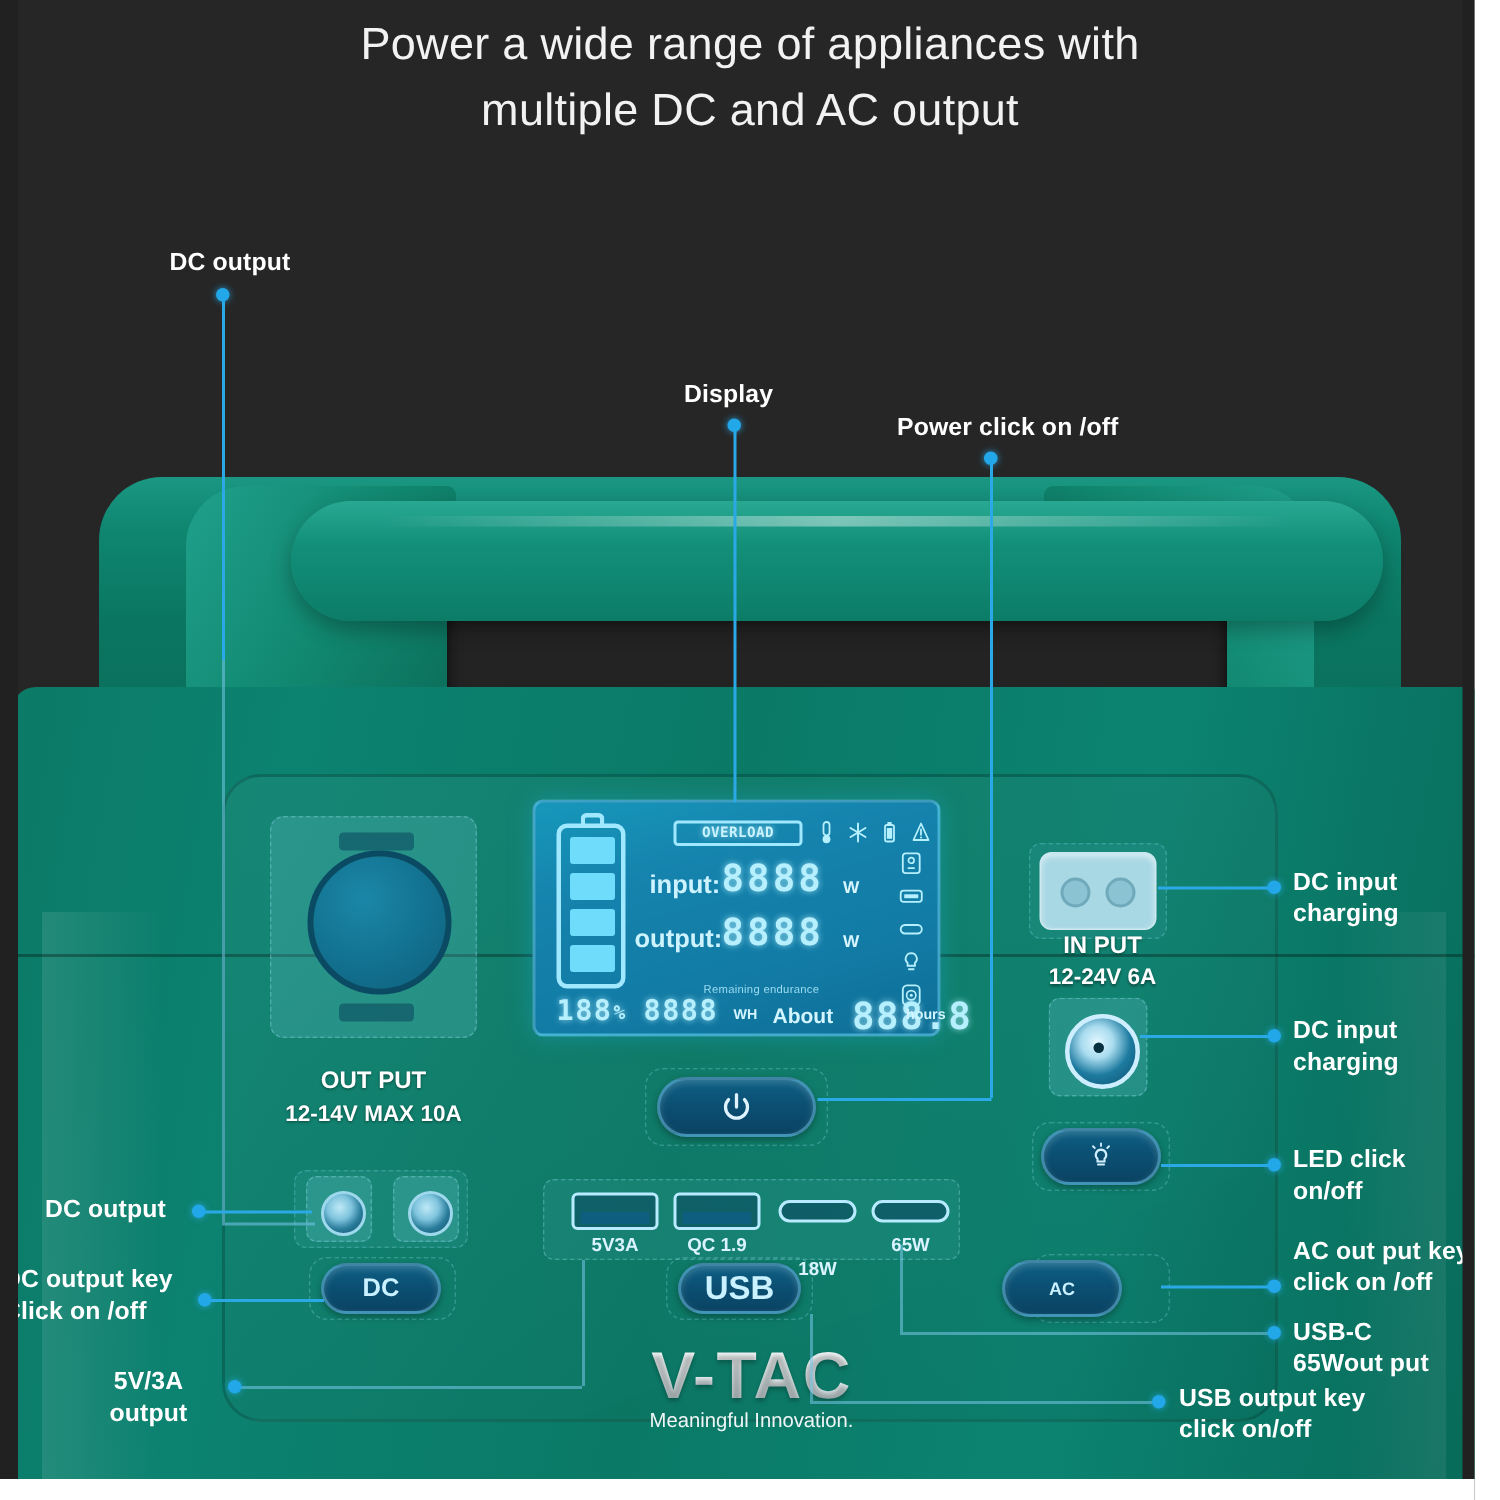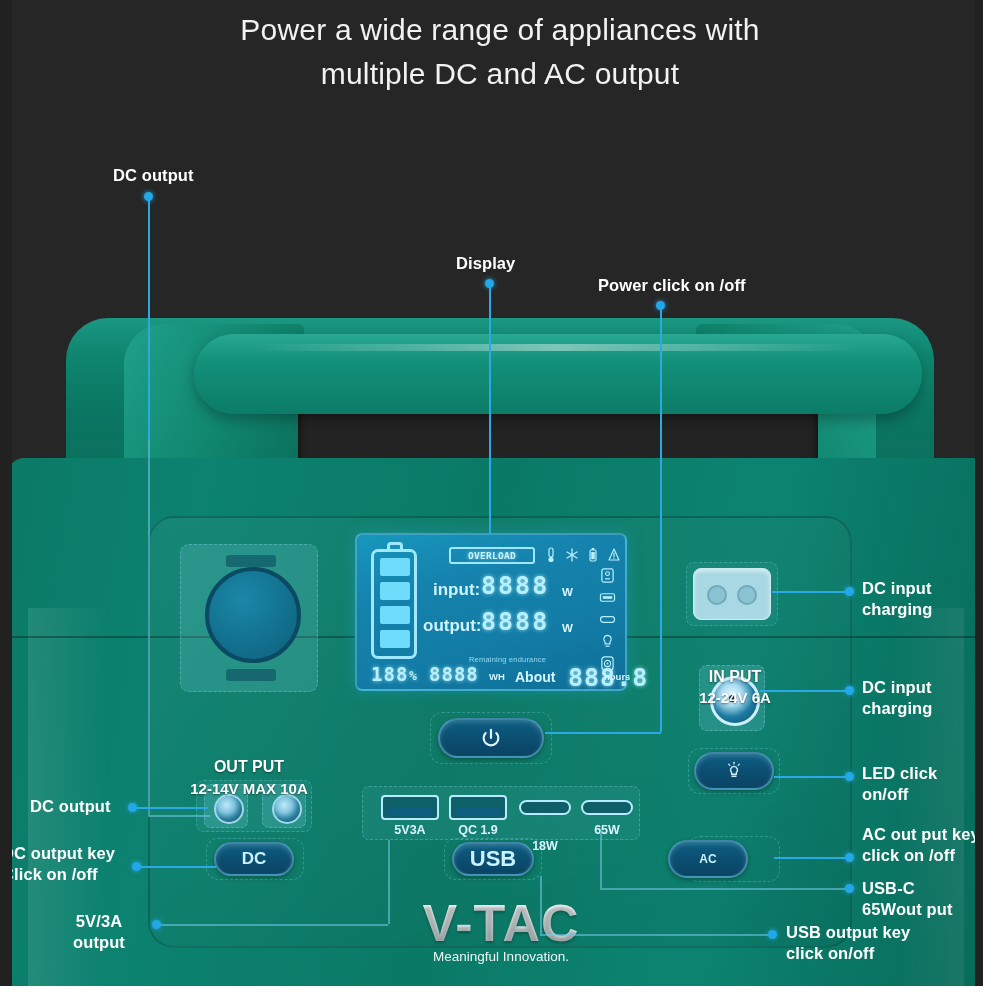--- a/index.html
+++ b/index.html
@@ -109,21 +109,21 @@
   
   .acsock-box{ position:absolute; left:180px; top:544px; width:138px; height:148px;
       background:rgba(140,225,250,.17); border:1px dashed rgba(170,235,255,.3); border-radius:9px; z-index:20; }
   .acsock{ position:absolute; left:24px; top:22px; width:96px; height:96px; border-radius:50%;
       background:radial-gradient(circle at 38% 32%, #1b87a8 0%, #12718f 55%, #0e5f7c 100%);
       border:4px solid #0b4a63; }
   .acsock-tabT{ position:absolute; left:45px; top:10px; width:50px; height:12px; background:rgba(10,70,92,.55); border-radius:3px; }
   .acsock-tabB{ position:absolute; left:45px; bottom:10px; width:50px; height:12px; background:rgba(10,70,92,.55); border-radius:3px; }
 
   .panel-text{ position:absolute; color:#ffffff; font-weight:bold; text-align:center;
-      text-shadow:0 1px 2px rgba(0,0,0,.45); z-index:22;margin-top:46px; }
+      text-shadow:0 1px 2px rgba(0,0,0,.45); z-index:22; }
 
   
   .dcport{ position:absolute; width:44px; height:44px; border-radius:7px;
       background:rgba(150,230,255,.16); border:1px dashed rgba(170,235,255,.3); z-index:21; }
   .dcport:after{ content:""; position:absolute; left:9px; top:9px; width:26px; height:26px; border-radius:50%;
       background:radial-gradient(circle at 40% 35%, #bfe9f7 0%, #7fc4dd 35%, #2b7d9c 62%, #0d4d68 100%);
       border:2px solid #9ed8ec; }
 
   
   .usb-group{ position:absolute; left:362px; top:786px; width:278px; height:54px;
@@ -151,21 +151,21 @@
   .cl{ position:absolute; color:#ffffff; font-size:16.5px; line-height:21px; font-weight:600;
        letter-spacing:.1px; z-index:45; white-space:pre-line; }
   .dot{ position:absolute; width:9px; height:9px; border-radius:50%; background:#22a7e8;
         box-shadow:0 0 5px rgba(40,170,235,.85); z-index:46; }
   .ln{ position:absolute; background:#2aa9e6; z-index:44; }
   .lnv{ width:1.6px; }
   .lnh{ height:1.6px; }
   .ln-soft{ background:rgba(120,200,235,.55); }
 
   .logo{ position:absolute; left:396px; top:893px; width:210px; text-align:center; z-index:30; }
-  .logo-main{ font-size:52px; font-weight:bold; letter-spacing:1px;
+  .logo-main{ font-size:44px; font-weight:bold; letter-spacing:1px;
       background:linear-gradient(180deg,#ffffff 0%,#e6eef0 45%,#b9c9cc 100%);
       -webkit-background-clip:text; background-clip:text; color:transparent;
       text-shadow:0 2px 3px rgba(0,0,0,.25); }
   .logo-sub{ font-size:13.5px; color:#eef6f7; margin-top:-4px; font-weight:500; }
 </style>
 </head>
 <body>
 
 <div id="stage">
 

